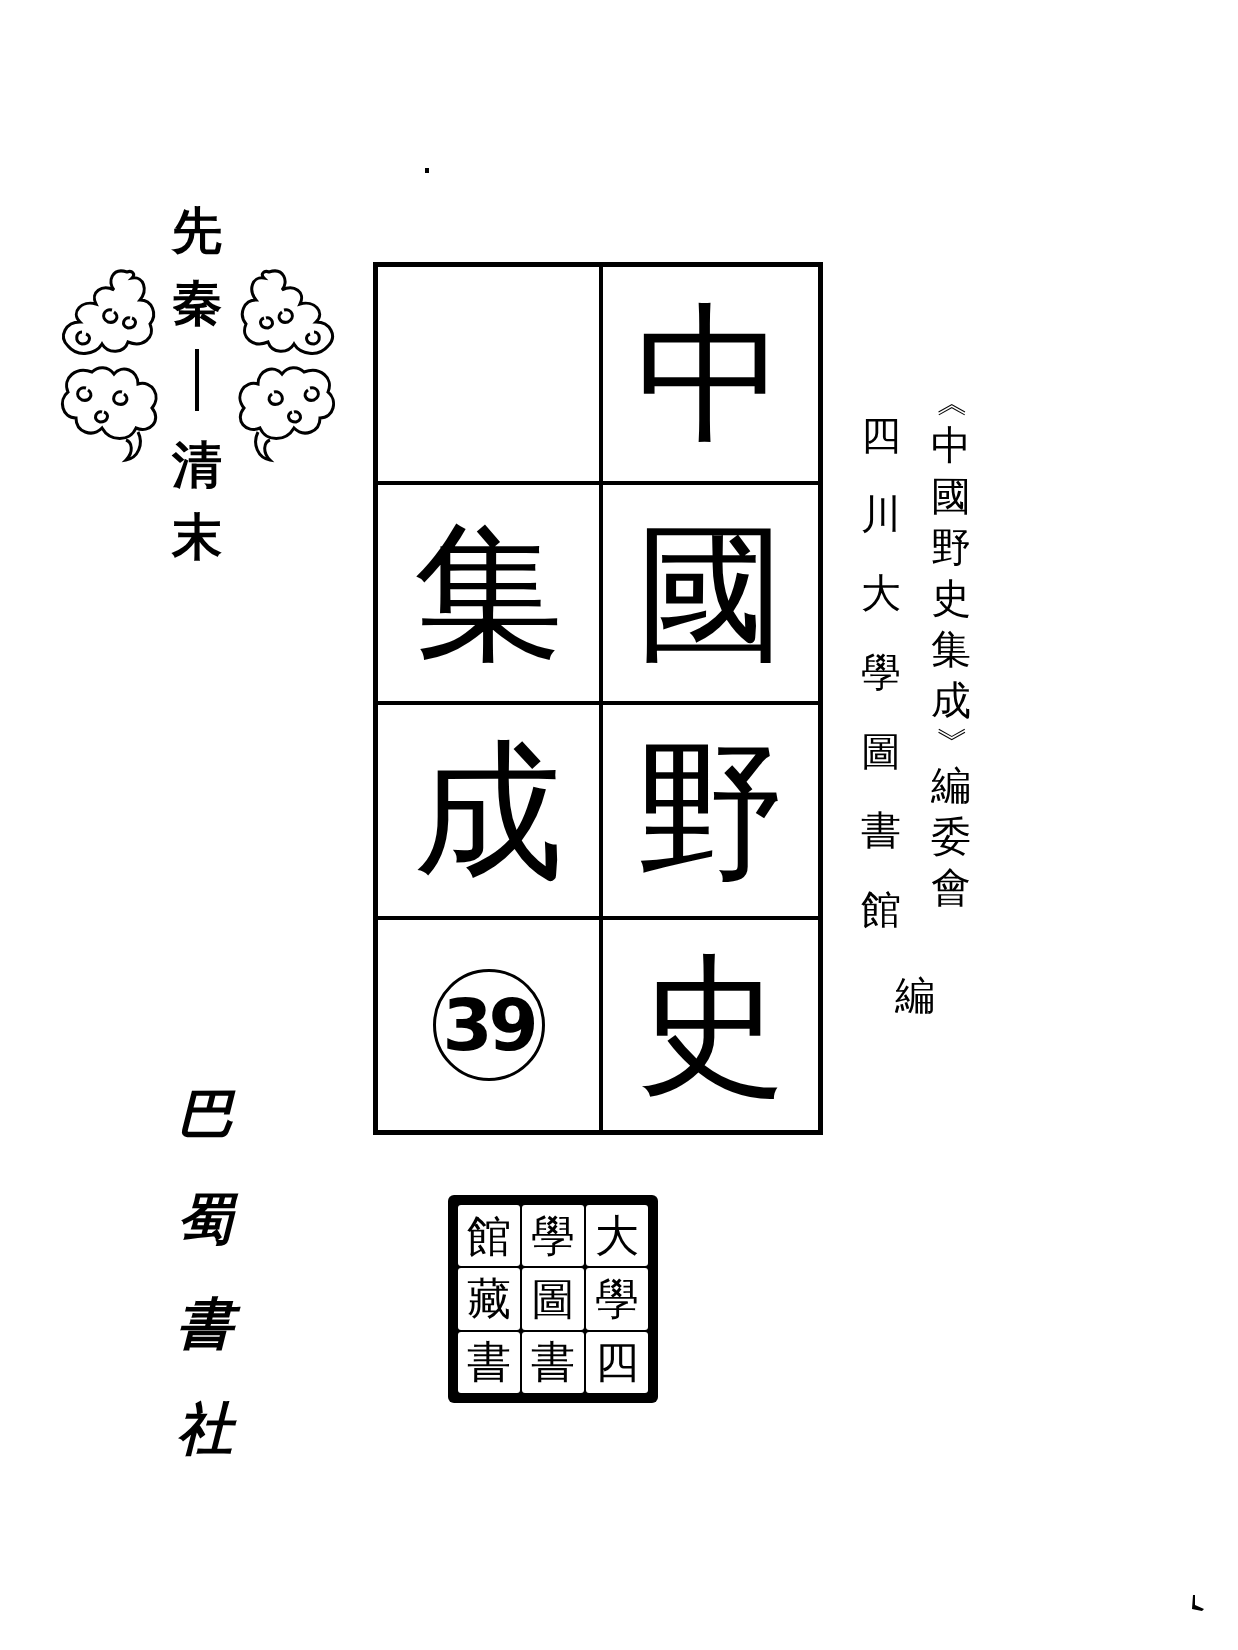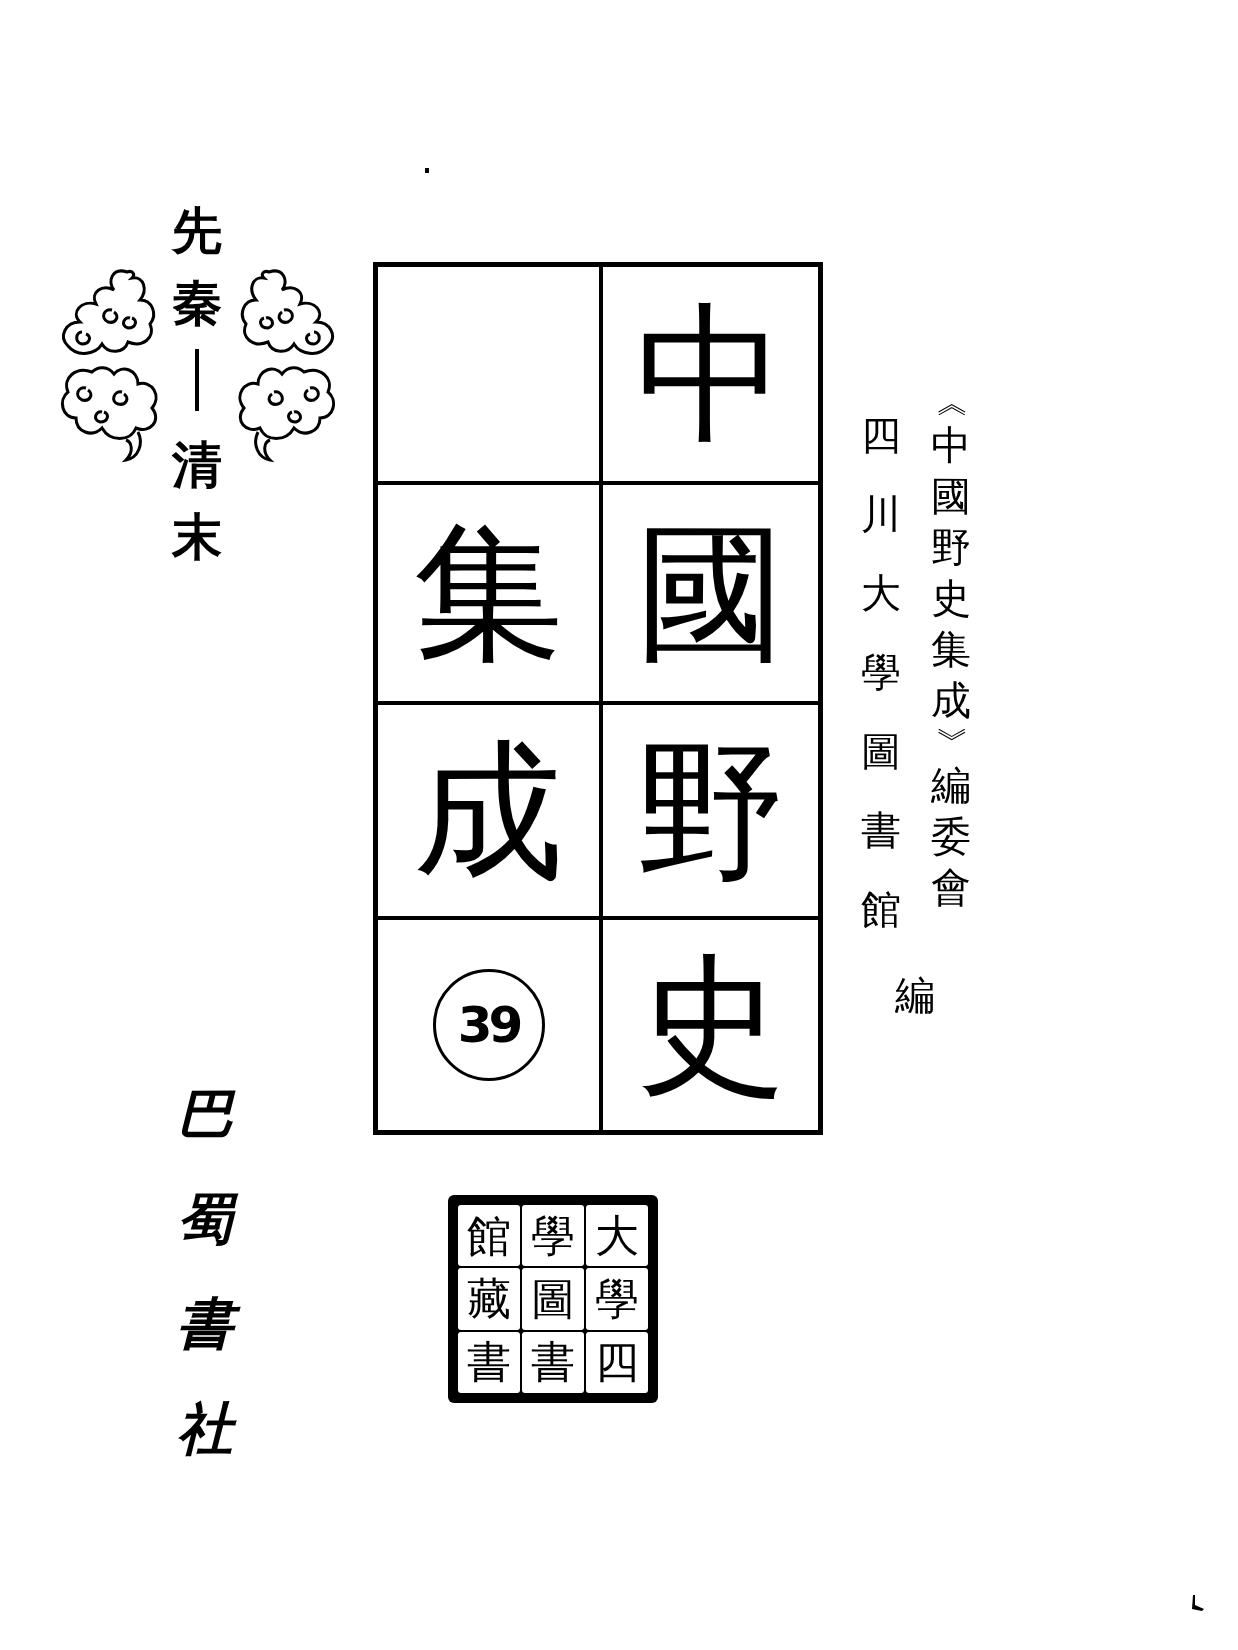--- a/index.html
+++ b/index.html
@@ -33,21 +33,21 @@
       font-family: "DejaVu Serif", "Liberation Serif", serif;
       font-size: 150px; line-height: 1; font-weight: normal;
     }
     .cell.r { border-right: none; }
     .cell.last { border-bottom: none; }
     .vol-badge {
       width: 112px; height: 112px; border-radius: 50%;
       border: 3px solid #000; box-sizing: border-box;
       display: flex; align-items: center; justify-content: center;
       font-family: "DejaVu Sans", "Liberation Sans", sans-serif;
-      font-weight: bold; font-size: 50px; letter-spacing: -4px;
+      font-weight: bold; font-size: 72px; letter-spacing: -4px;
     }
 
     
     .vcol {
       position: absolute; display: flex; flex-direction: column; align-items: center;
       font-family: "DejaVu Serif", "Liberation Serif", serif; font-size: 40px; line-height: 1;
     }
     .vcol .vch { display: flex; align-items: center; justify-content: center; width: 46px; }
     .col-committee { left: 928px; top: 385px; }
     .col-committee .vch { height: 51px; }

